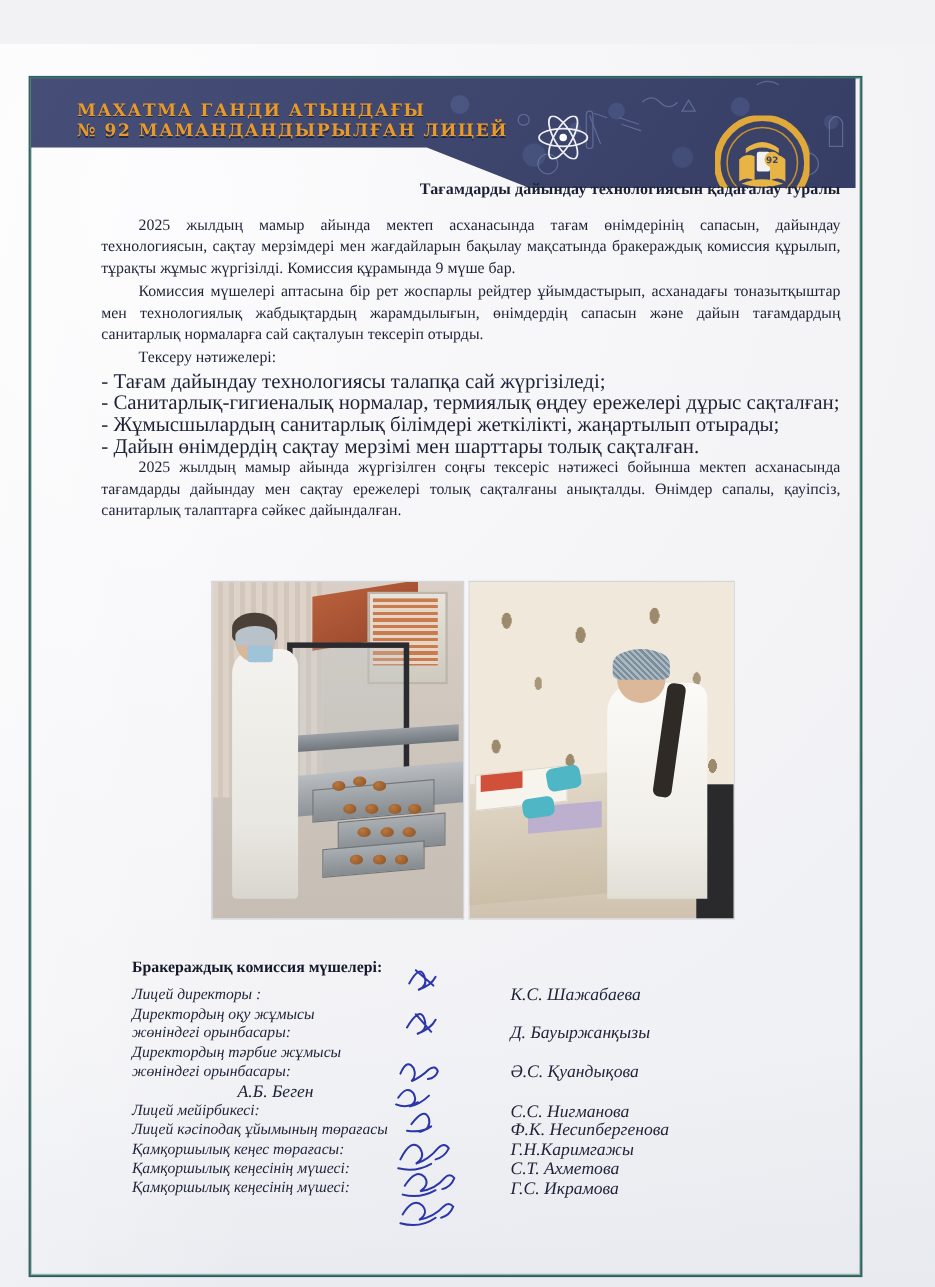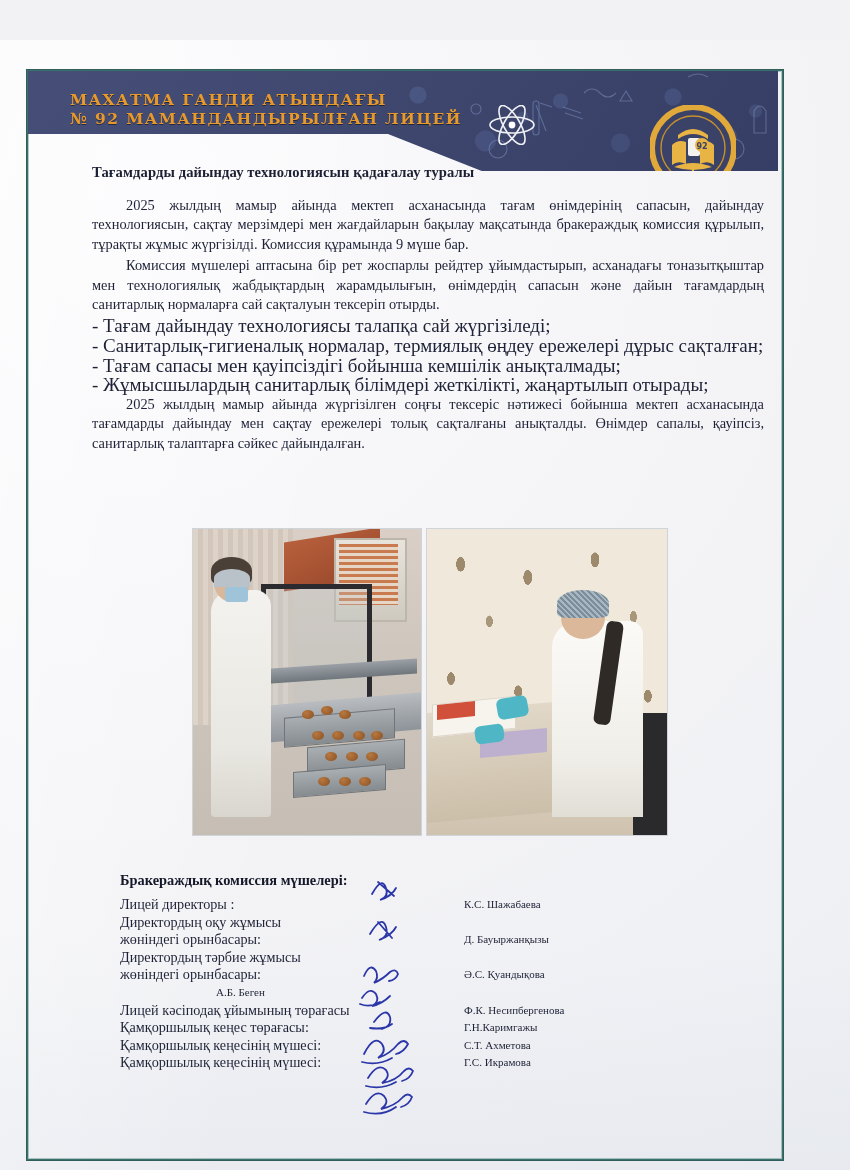--- a/index.html
+++ b/index.html
@@ -73,21 +73,21 @@
     white-space:pre-line;
   }
   .atom{position:absolute;left:460px;top:34px;width:48px;height:40px;}
   .emblem{position:absolute;left:622px;top:34px;width:86px;height:86px;}
   
   #doc{
     position:absolute;left:92px;top:124px;width:672px;
     color:#1c2033;
   }
   h1#title{
-    font-size:14.6px;font-weight:bold;text-align:left;
+    font-size:14.6px;font-weight:bold;text-align:right;
     margin:0 0 15px 0;letter-spacing:.1px;
   }
   p.para{
     margin:0 0 2px 0;
     font-size:14.4px;
     line-height:19.4px;
     text-align:justify;
     text-indent:34px;
     color:#1e2236;
   }
@@ -174,23 +174,23 @@
   .rm-braid{position:absolute;left:72%;top:30%;width:7%;height:34%;border-radius:6px;
       background:#2f2a26;transform:rotate(8deg);}
   .rm-glove{position:absolute;background:#4fb6c6;border-radius:6px;}
   .rm-glove.g1{left:29%;top:55%;width:13%;height:7%;transform:rotate(-10deg);}
   .rm-glove.g2{left:20%;top:64%;width:12%;height:6%;transform:rotate(-8deg);}
   .rm-chair{position:absolute;left:86%;top:60%;width:14%;height:40%;
       background:#2a2a2c;}
   
   #signblock{position:absolute;left:120px;top:832px;width:560px;}
   #sign-heading{font-size:14.4px;font-weight:bold;margin:0 0 7px 0;color:#141829;}
-  .srow{position:relative;display:flex;align-items:flex-end;min-height:17px;}
+  .srow{position:relative;display:flex;align-items:flex-end;min-height:17px;font-style:italic;}
   .spos{width:248px;font-size:14.2px;line-height:17.6px;color:#1e2236;white-space:pre-line;}
-  .sname{font-size:11px;line-height:17.6px;color:#1e2236;padding-left:96px;}
+  .sname{font-size:16px;line-height:17.6px;color:#1e2236;padding-left:96px;}
   .sig-layer{position:absolute;left:236px;top:0;width:140px;height:250px;pointer-events:none;}
 </style>
 </head>
 <body>
 
 <div id="paper">
 
   <div id="frame"></div>
 
   <div id="banner">
@@ -238,26 +238,27 @@
       <path d="M24 62 q19 -8 38 0 q-19 6 -38 0 z" fill="#e8b444"></path>
       <path d="M43 62 v7" stroke="#e8b444" stroke-width="2"></path>
     </svg>
   </div>
 
   <div id="doc">
     <h1 id="title">Тағамдарды дайындау технологиясын қадағалау туралы</h1>
 
     <p class="para">2025 жылдың мамыр айында мектеп асханасында тағам өнімдерінің сапасын, дайындау технологиясын, сақтау мерзімдері мен жағдайларын бақылау мақсатында бракераждық комиссия құрылып, тұрақты жұмыс жүргізілді. Комиссия құрамында 9 мүше бар.</p>
     <p class="para">Комиссия мүшелері аптасына бір рет жоспарлы рейдтер ұйымдастырып, асханадағы тоназытқыштар мен технологиялық жабдықтардың жарамдылығын, өнімдердің сапасын және дайын тағамдардың санитарлық нормаларға сай сақталуын тексеріп отырды.</p>
+    <p class="para">Тексеру нәтижелері:</p>
 
     <ul class="findings">
       <li>- Тағам дайындау технологиясы талапқа сай жүргізіледі;</li>
       <li>- Санитарлық-гигиеналық нормалар, термиялық өңдеу ережелері дұрыс сақталған;</li>
-      <li>- Тағам сапасы мен қауіпсіздігі бойынша кемшілік анықталмады;</li>
       <li>- Жұмысшылардың санитарлық білімдері жеткілікті, жаңартылып отырады;</li>
+      <li>- Дайын өнімдердің сақтау мерзімі мен шарттары толық сақталған.</li>
     </ul>
 
     <p class="para">2025 жылдың мамыр айында жүргізілген соңғы тексеріс нәтижесі бойынша мектеп асханасында тағамдарды дайындау мен сақтау ережелері толық сақталғаны анықталды. Өнімдер сапалы, қауіпсіз, санитарлық талаптарға сәйкес дайындалған.</p>
   </div>
 
   <div id="photos">
 
     <div class="photo left">
       <div class="kitchen">
         <div class="kt-wall"></div>
@@ -336,20 +337,24 @@
     </div>
     <div class="srow">
       <div class="spos">Директордың  тәрбие жұмысы
 жөніндегі орынбасары:</div>
       <div class="sname" style="align-self:flex-end">Ә.С. Қуандықова</div>
     </div>
     <div class="srow">
       <div class="sname">А.Б. Беген</div>
     </div>
     <div class="srow">
+      <div class="spos">Лицей мейірбикесі:</div>
+      <div class="sname">С.С. Нигманова</div>
+    </div>
+    <div class="srow">
       <div class="spos">Лицей кәсіподақ ұйымының төрағасы</div>
       <div class="sname">Ф.К. Несипбергенова</div>
     </div>
     <div class="srow">
       <div class="spos">Қамқоршылық кеңес төрағасы:</div>
       <div class="sname">Г.Н.Каримгажы</div>
     </div>
     <div class="srow">
       <div class="spos">Қамқоршылық кеңесінің мүшесі:</div>
       <div class="sname">С.Т. Ахметова</div>

